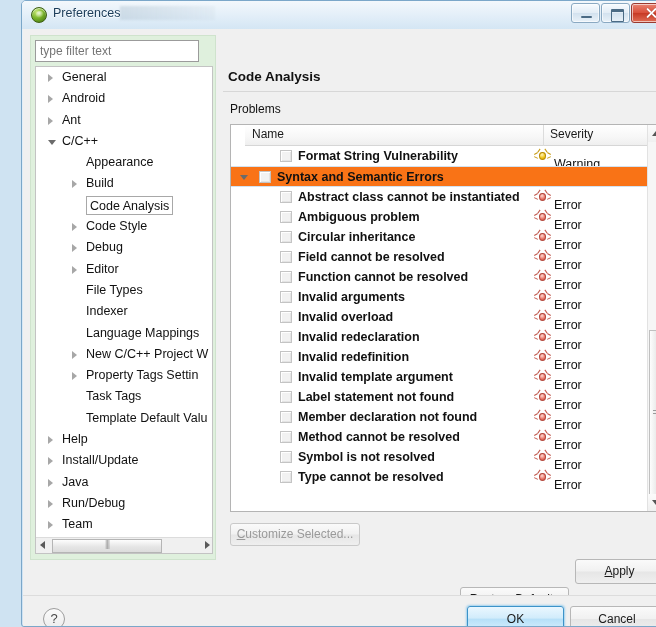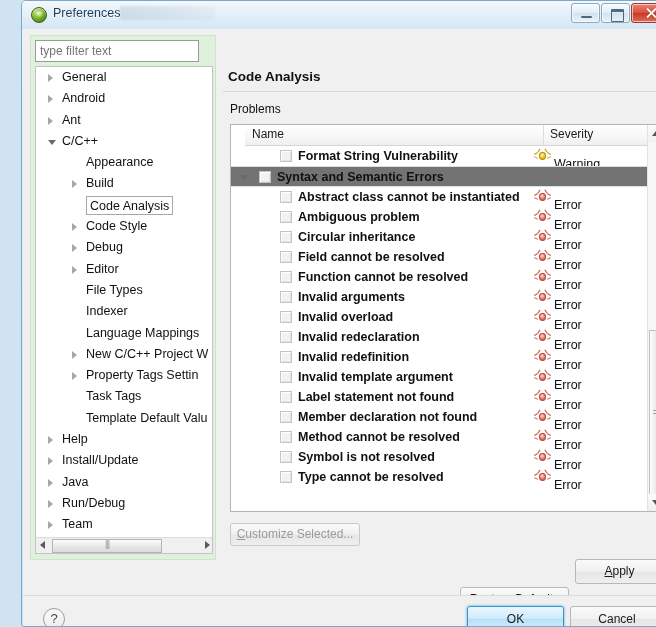--- a/index.html
+++ b/index.html
@@ -227,21 +227,21 @@
     position: absolute; left: 0; top: 21px;
     width: 418px; height: 366px;
   }
   .row {
     position: relative;
     height: 20px;
     line-height: 20px;
     white-space: nowrap;
   }
   .row.group {
-    background: #737373;
+    background: #f97316;
     border-top: 1px solid #d2e2f0;
     border-bottom: 1px solid #d2e2f0;
     height: 21px; line-height: 20px;
   }
   .row .grp-arrow {
     position: absolute; left: 9px; top: 8px;
     width: 0; height: 0;
     border-left: 4px solid transparent;
     border-right: 4px solid transparent;
     border-top: 5px solid #6b6b6b;

